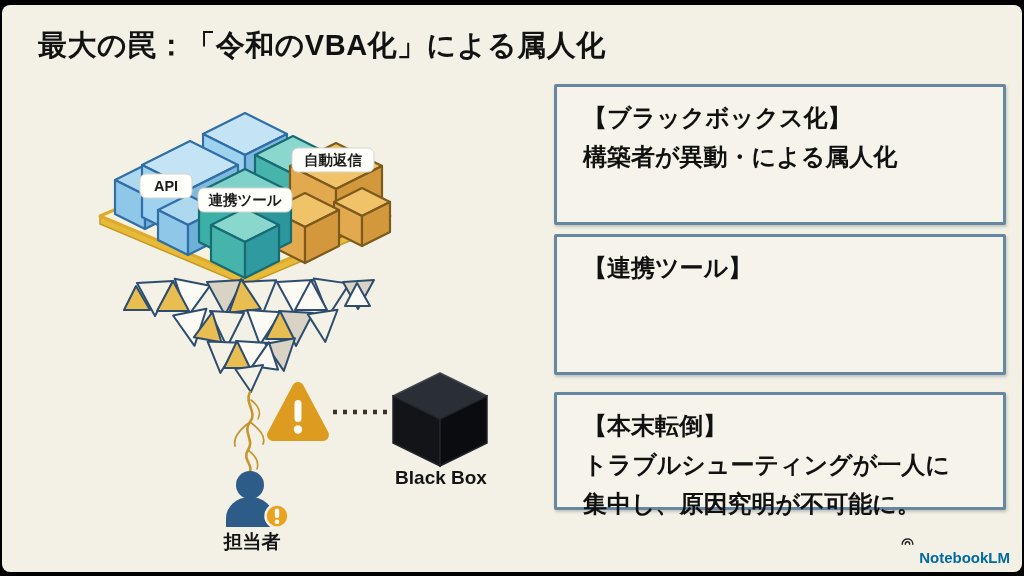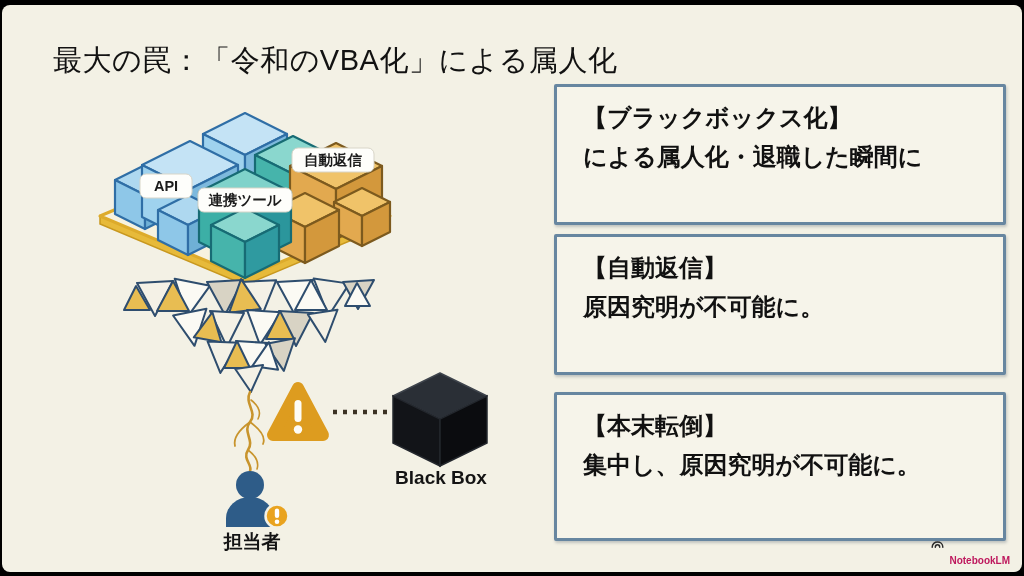--- a/index.html
+++ b/index.html
@@ -1,33 +1,33 @@
 <!DOCTYPE html>
 <html><head>
 <meta charset="utf-8">
 <style>
   html,body{margin:0;padding:0;background:#000;width:1024px;height:576px;overflow:hidden;
     font-family:"Liberation Sans","DejaVu Sans",sans-serif;}
   .stage{position:relative;width:1024px;height:576px;background:#000;}
   .slide{position:absolute;left:2px;top:5px;right:2px;bottom:4px;background:#f3f1e5;
     border-radius:8px;overflow:hidden;}
-  .slide-title{position:absolute;left:34px;top:20px;margin:17px;font-size:29px;line-height:1.25;
-    font-weight:400;color:#121212;letter-spacing:.5px;}
+  .slide-title{position:absolute;left:34px;top:20px;margin:2px;font-size:29px;line-height:1.25;
+    font-weight:700;color:#121212;letter-spacing:.5px;}
   .diagram{position:absolute;left:38px;top:75px;width:460px;height:480px;}
 
   .callout{position:absolute;left:552px;width:452px;box-sizing:border-box;
     background:#f6f4ea;border:3px solid #6786a0;border-radius:2px;
     padding:11px 12px 29px 26px;box-shadow:1px 2px 3px rgba(40,60,80,.25);}
   .callout-1{top:79px;height:141px;}
   .callout-2{top:229px;height:141px;}
-  .callout-3{top:387px;height:149px;}
+  .callout-3{top:387px;height:118px;}
   .co-head,.co-line{font-size:24px;line-height:39px;font-weight:800;color:#111;white-space:nowrap;}
 
   .footer{position:absolute;right:12px;bottom:6px;display:flex;align-items:center;gap:4px;}
-  .footer-text{font-size:10px;font-weight:700;color:#be185d;margin-top:35px;}
+  .footer-text{font-size:15px;font-weight:700;color:#0369a1;margin-top:35px;}
 
   
   .diagram polygon,.diagram path,.diagram rect,.diagram circle{vector-effect:none;}
   .g-blue polygon{stroke:#2f6ea6;stroke-width:2.2;stroke-linejoin:round;}
   .g-teal polygon{stroke:#176b74;stroke-width:2.2;stroke-linejoin:round;}
   .g-orange polygon{stroke:#7c5a1e;stroke-width:2.2;stroke-linejoin:round;}
   .tangle polygon{stroke:#2e4d6e;stroke-width:2;stroke-linejoin:round;}
   .f1{fill:#f4f1e6;} .f2{fill:#fbfaf4;} .f3{fill:#e8bd52;} .f4{fill:#d8d3c4;}
   .pill{fill:#fefefb;stroke:#d8d5c8;stroke-width:1;}
   .pill-text{font-size:14.5px;font-weight:700;fill:#1c1c1c;text-anchor:middle;}
@@ -170,28 +170,28 @@
           <circle cx="237" cy="436" r="11.5" fill="#e9a31f" stroke="#f3f1e5" stroke-width="2.5"></circle>
           <rect x="234.8" y="428.5" width="4.4" height="9.5" rx="2.2" fill="#fff"></rect>
           <circle cx="237" cy="441.8" r="2.3" fill="#fff"></circle>
         </g>
       </g>
       <text class="svg-label" x="212" y="468" font-size="19">担当者</text>
     </svg>
 
     <div class="callout callout-1">
       <div class="co-head">【ブラックボックス化】</div>
-      <div class="co-line">による属人化・退職した瞬間に</div>
+      <div class="co-line">構築者が異動・による属人化</div>
     </div>
     <div class="callout callout-2">
-      <div class="co-head">【自動返信】</div>
-      <div class="co-line">原因究明が不可能に。</div>
+      <div class="co-head">【連携ツール】</div>
     </div>
     <div class="callout callout-3">
       <div class="co-head">【本末転倒】</div>
+      <div class="co-line">トラブルシューティングが一人に</div>
       <div class="co-line">集中し、原因究明が不可能に。</div>
     </div>
 
     <div class="footer">
       <svg width="15" height="15" viewBox="0 0 24 24">
         <path d="M3.5 18 C3.5 7 20.5 7 20.5 18" fill="none" stroke="#2b2b2b" stroke-width="2.4" stroke-linecap="round"></path>
         <path d="M8.5 18 C8.5 12.5 15.5 12.5 15.5 18" fill="none" stroke="#2b2b2b" stroke-width="2.4" stroke-linecap="round"></path>
       </svg>
       <span class="footer-text">NotebookLM</span>
     </div>

